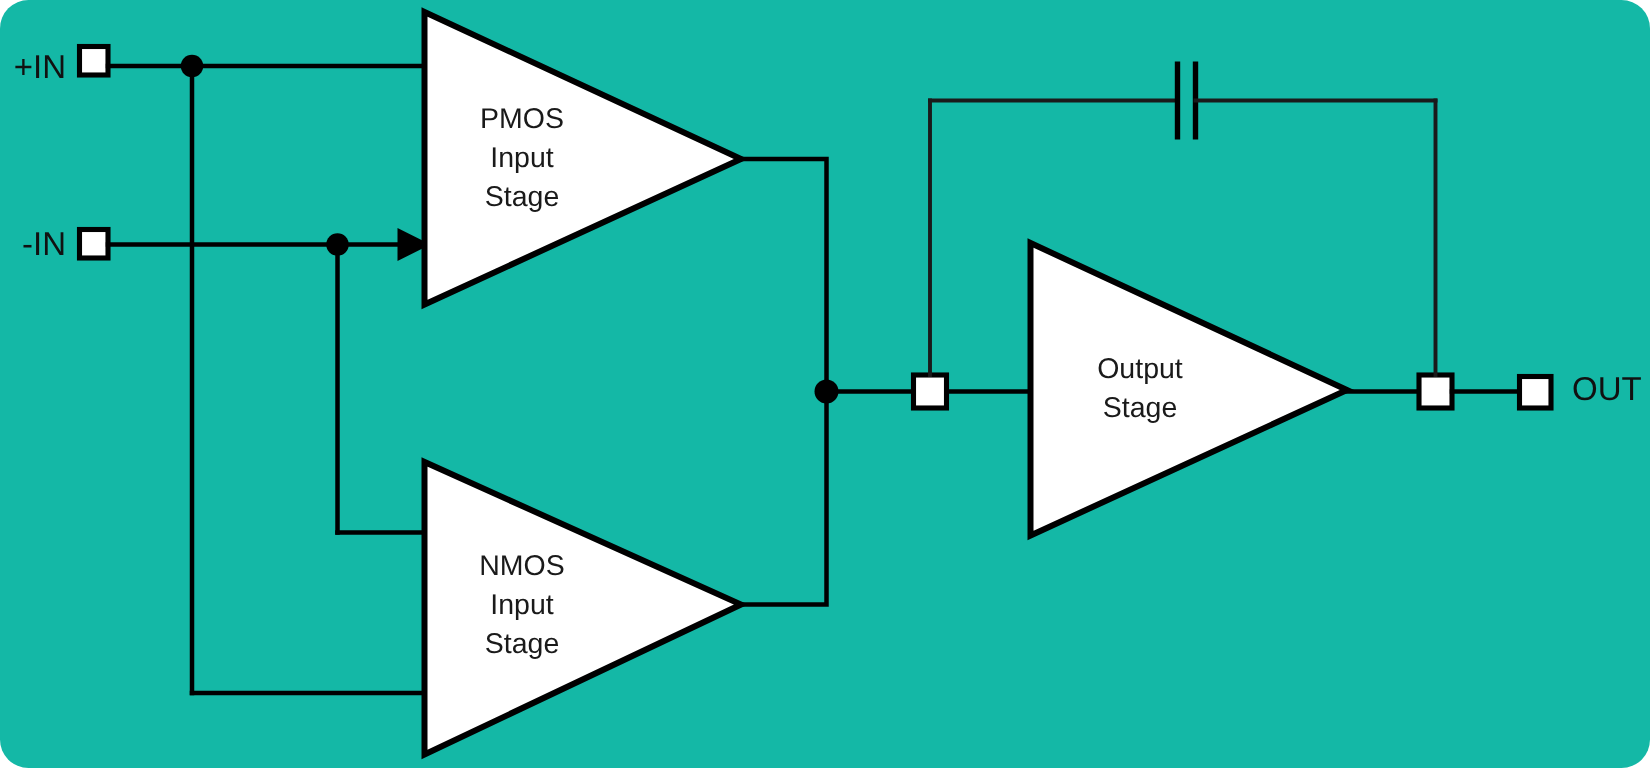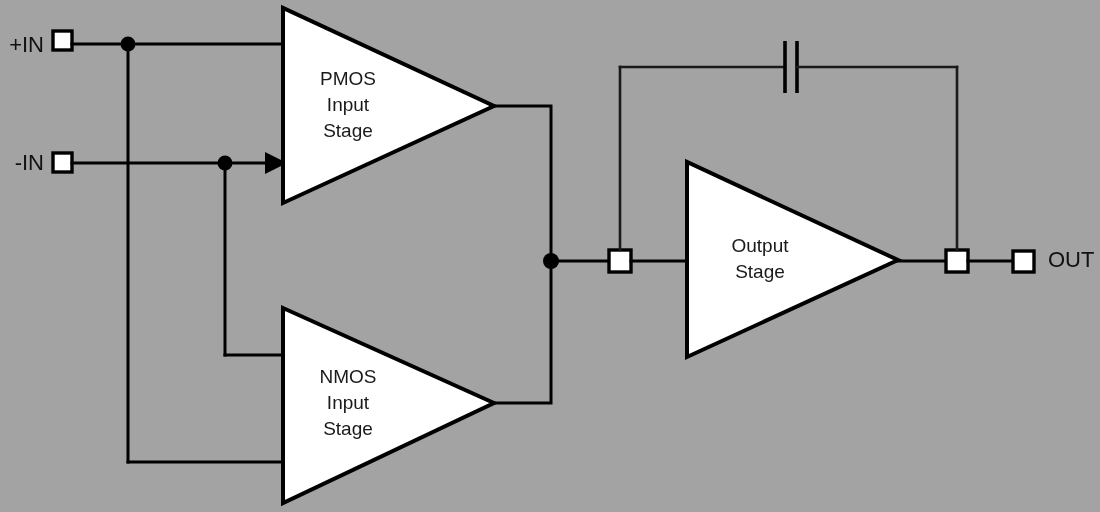--- a/index.html
+++ b/index.html
@@ -10,21 +10,22 @@
   body {
     width: 1100px;
     height: 512px;
     font-family: "Liberation Sans", sans-serif;
     overflow: hidden;
   }
   #diagram-root {
     position: relative;
     width: 1100px;
     height: 512px;
-    background: #a3a3a3;
+    background: #14b8a6;
+    border-radius: 19px;
   }
   svg#schematic {
     display: block;
     width: 1100px;
     height: 512px;
   }
   .wire {
     stroke: #000000;
     stroke-width: 3;
     fill: none;

